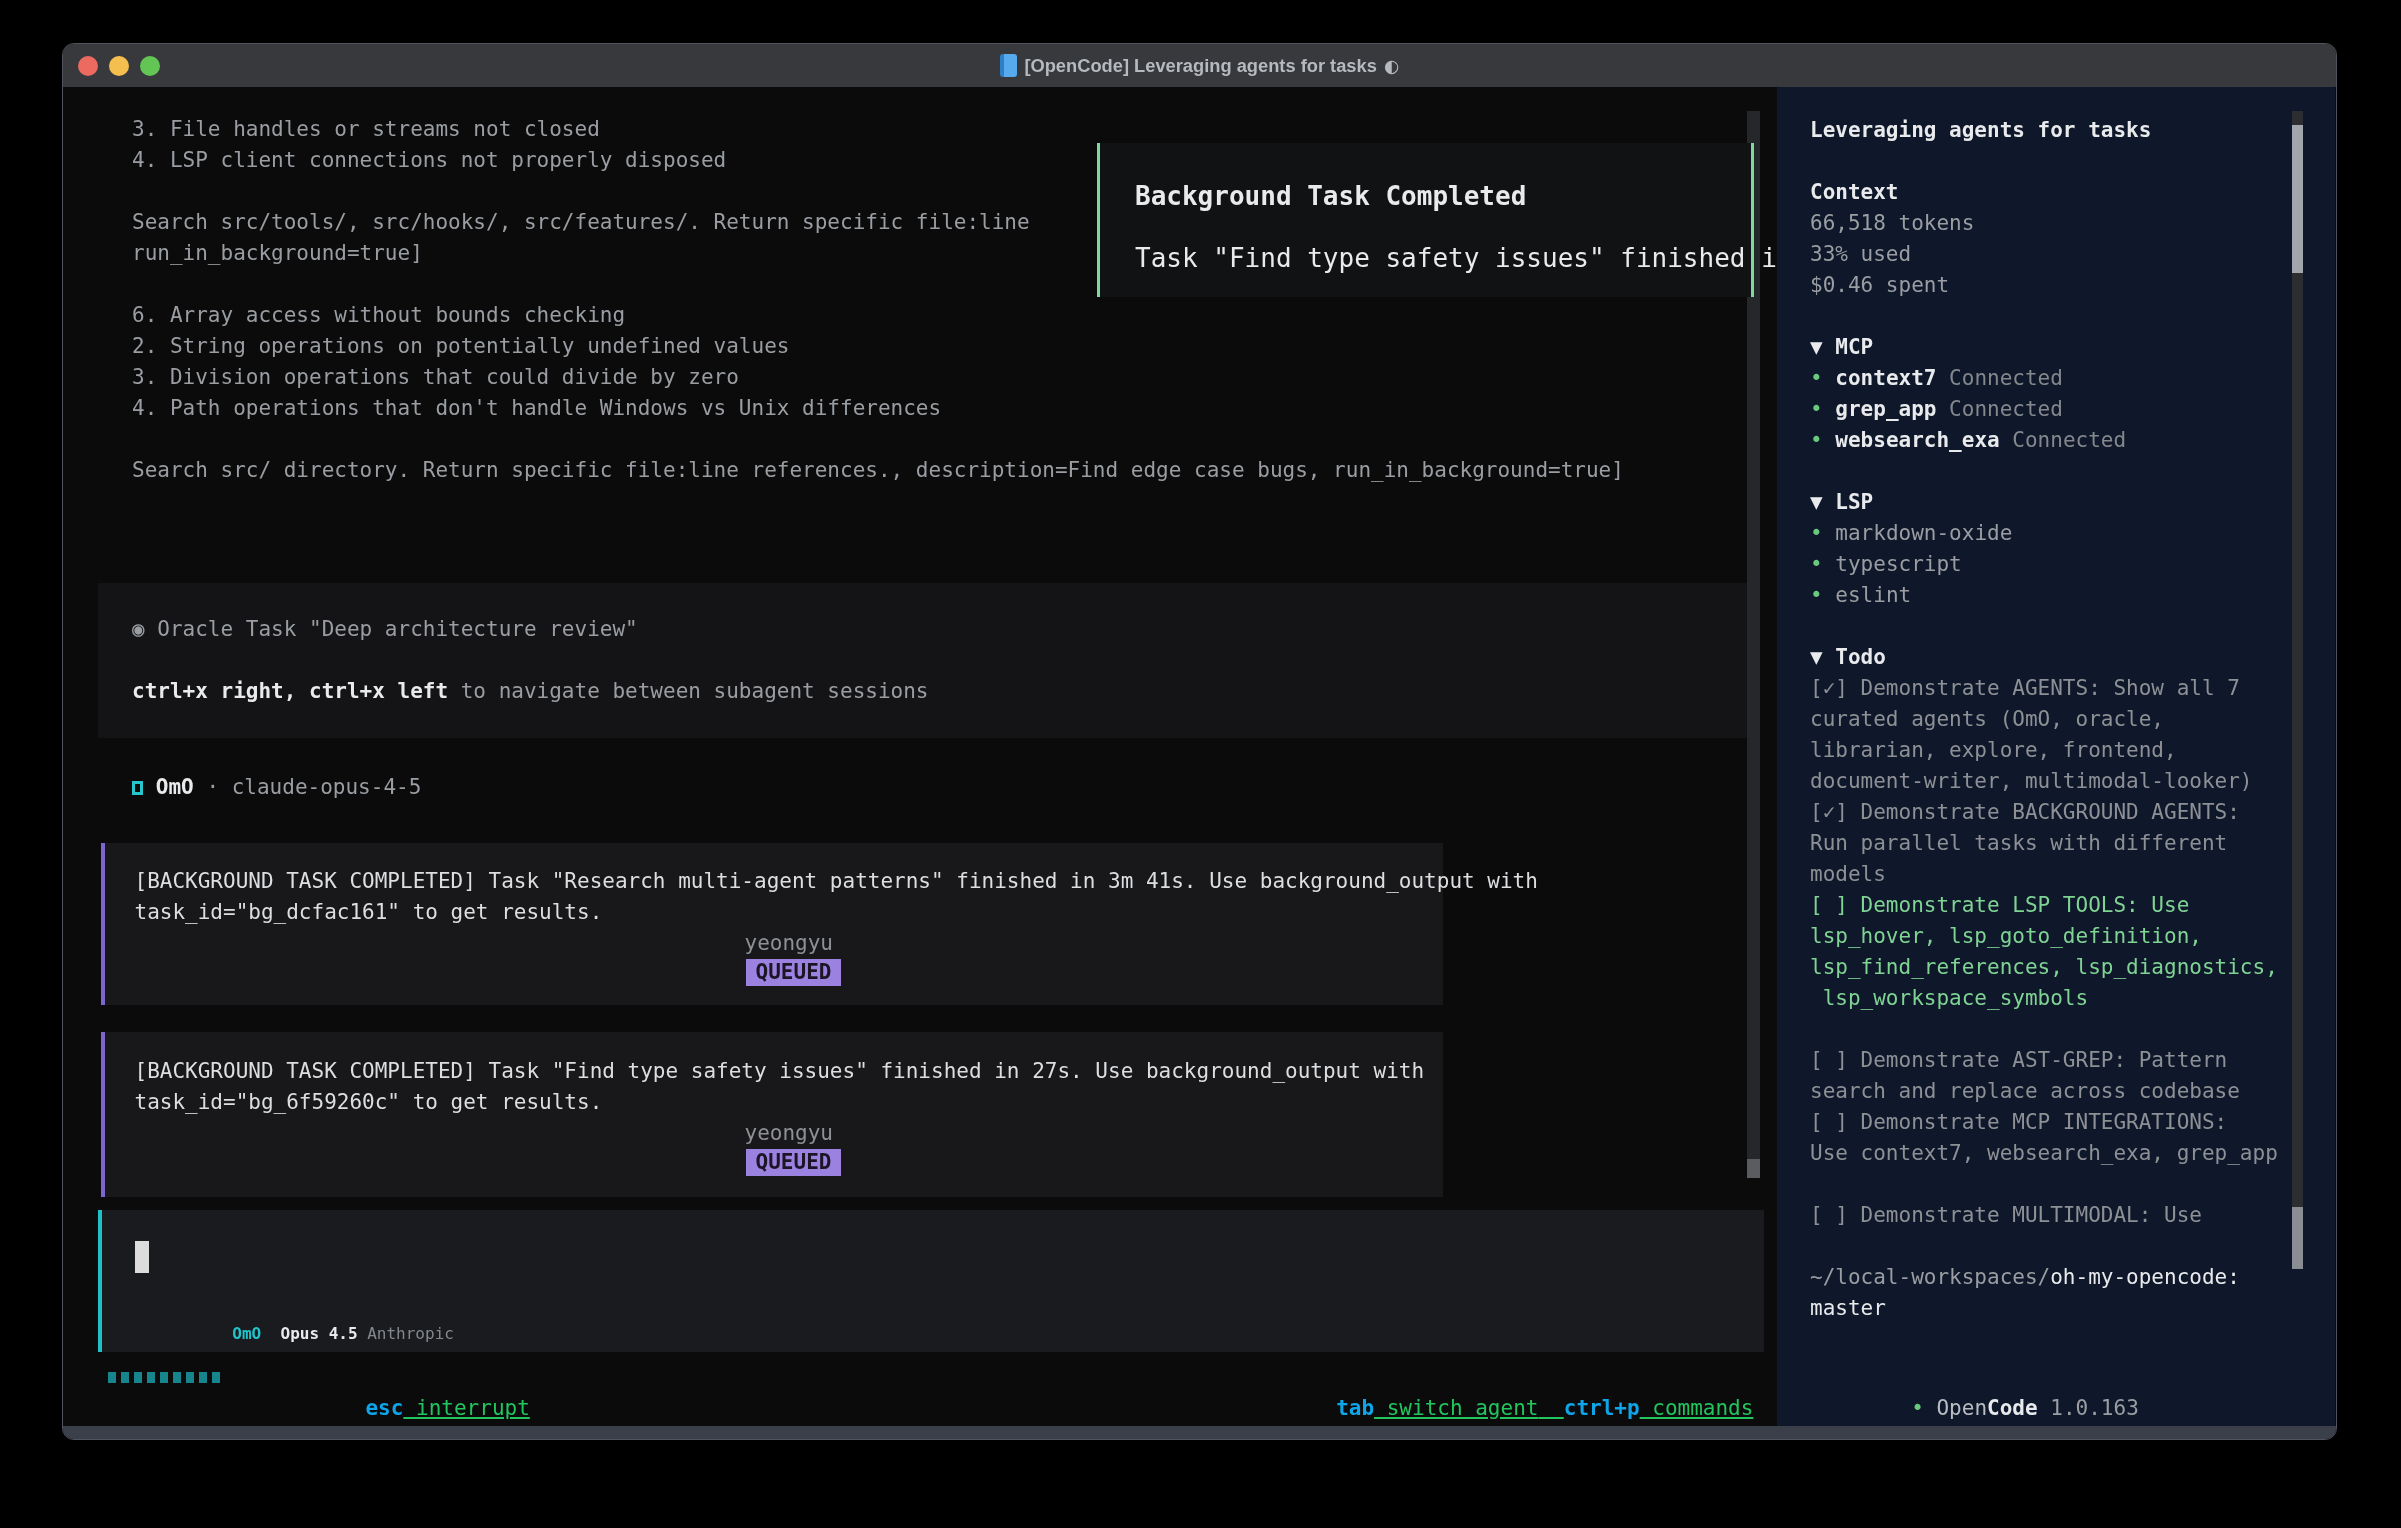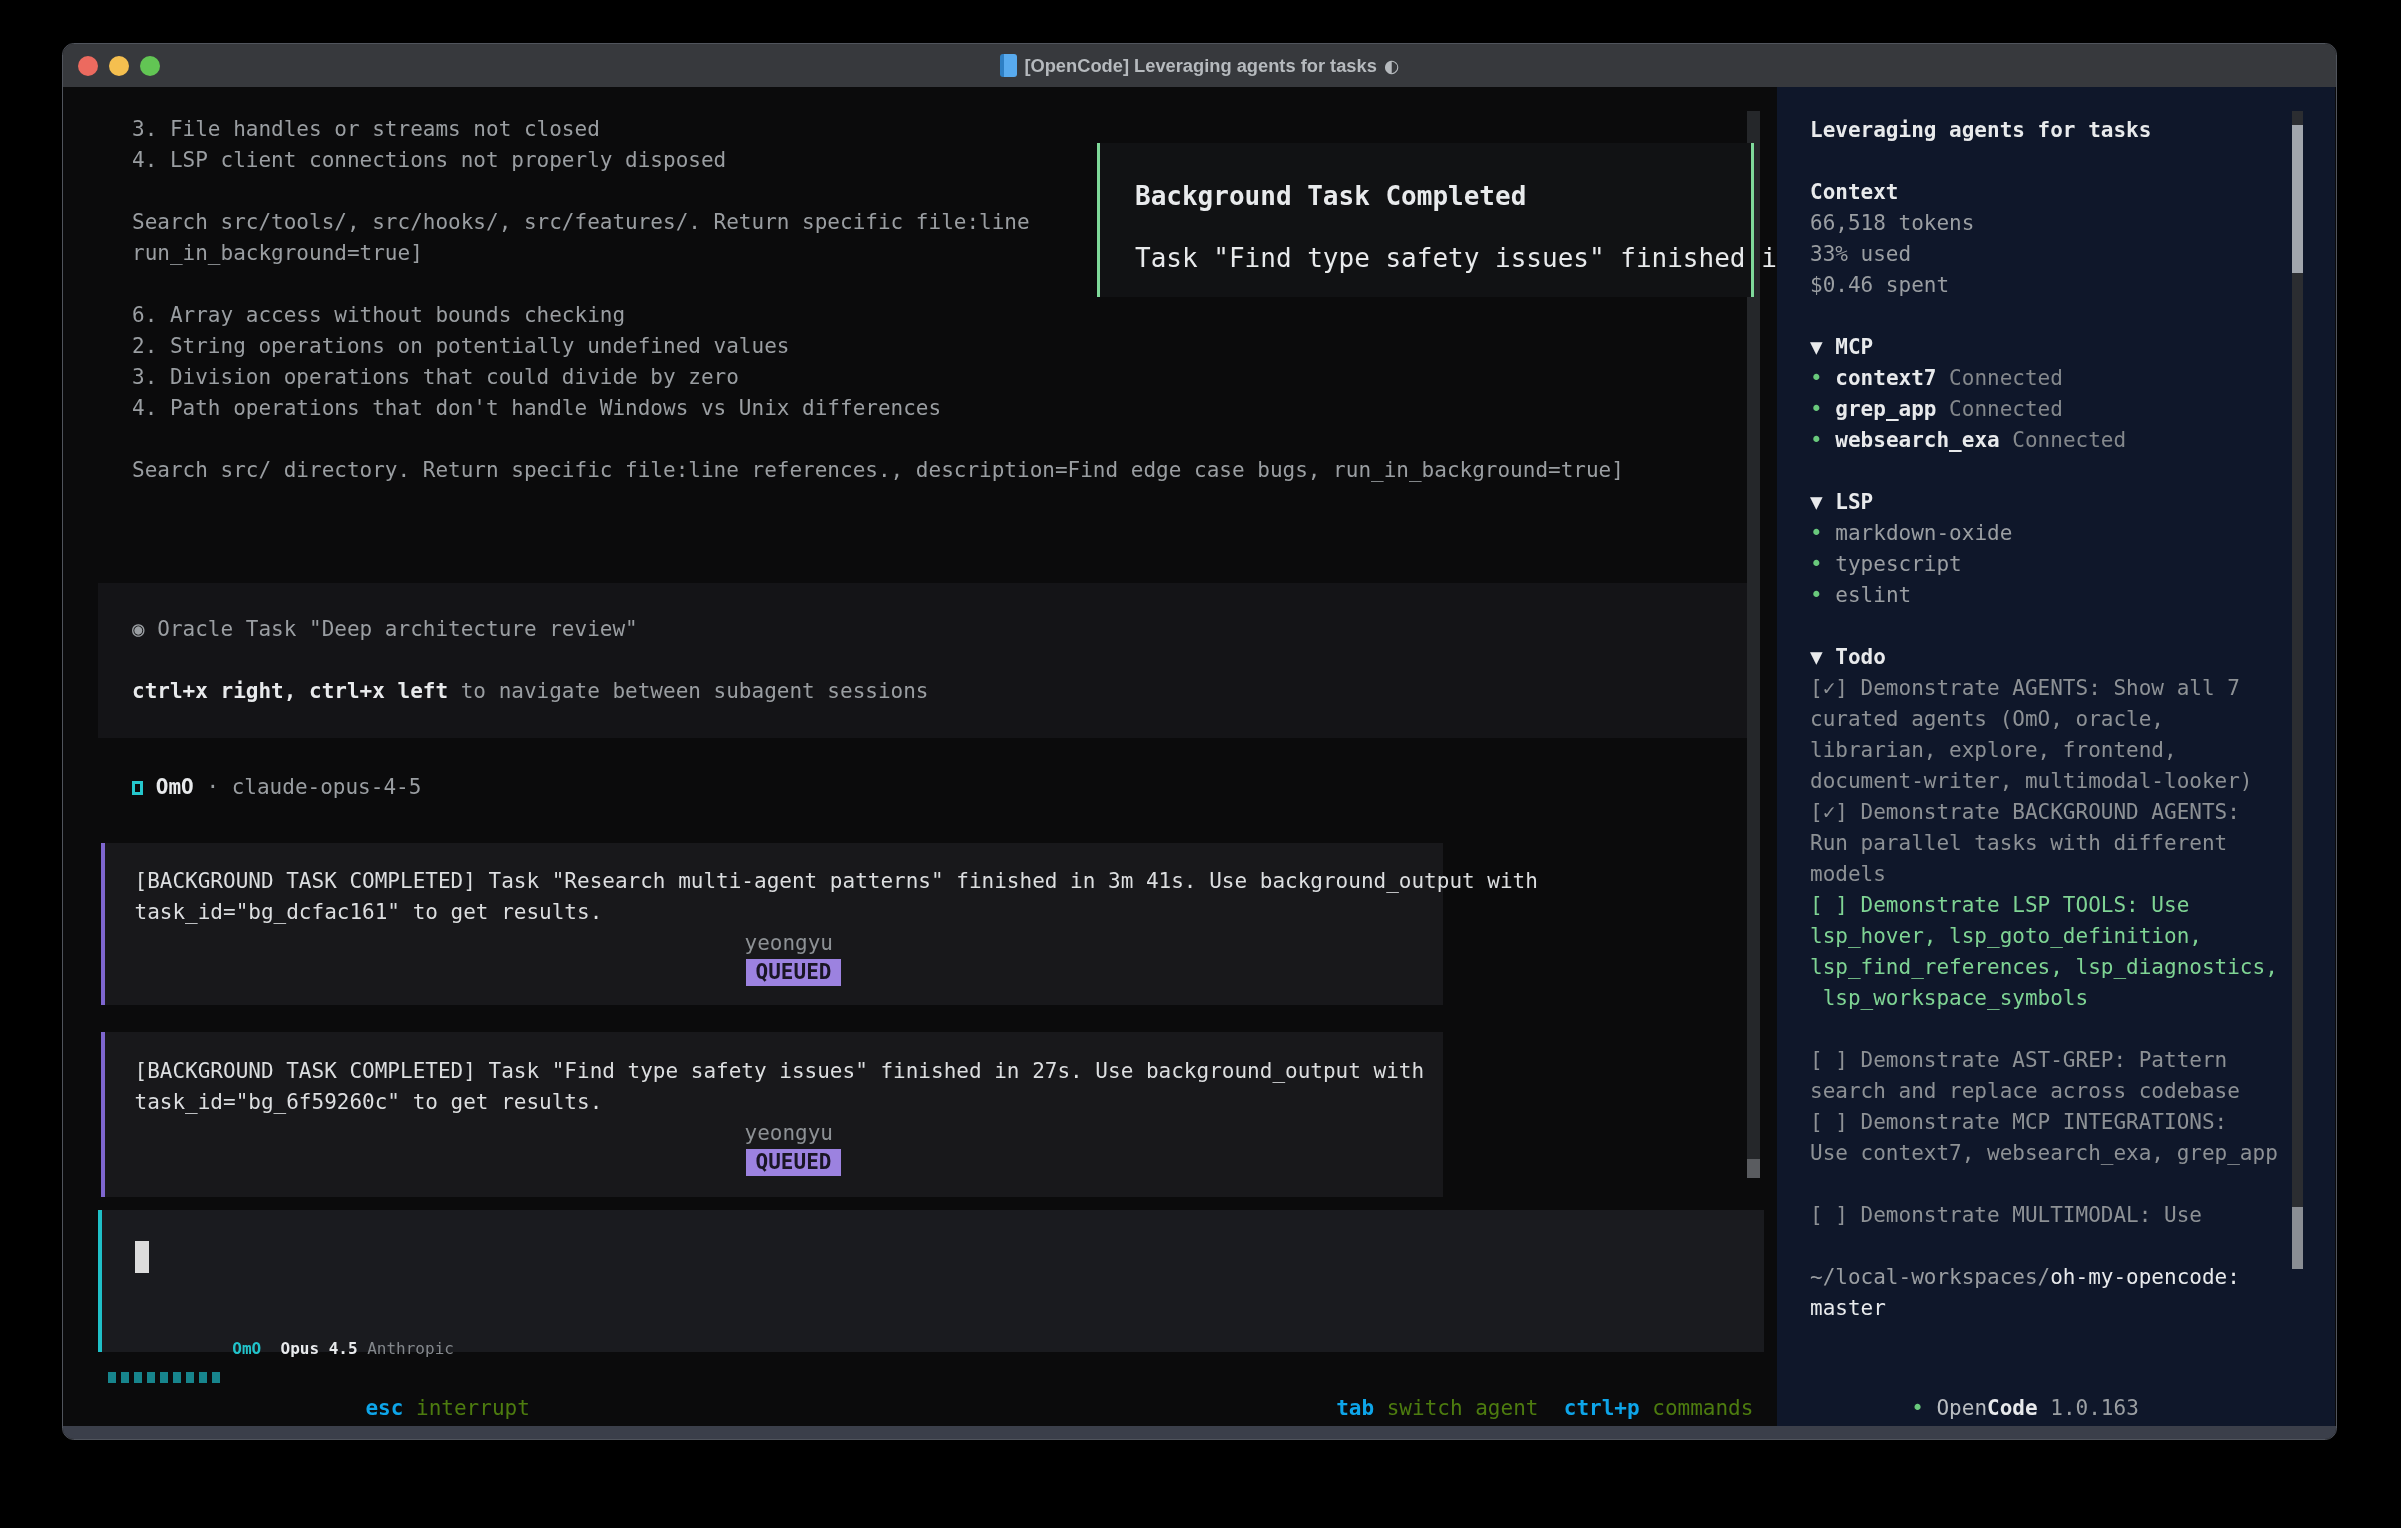--- a/index.html
+++ b/index.html
@@ -59,29 +59,29 @@
   .badge {
     display:inline-block; background:#9c82e0; color:#1a1625; font-weight:bold;
     font-size:21px; line-height:27px; padding:0 10px; margin-left:9.5px;
   }
 
   .inputbox {
     position:absolute; left:35px; top:1123px; width:1666px; height:142px; background:#1a1b1f;
     border-left:4.1px solid #1fc0c8;
   }
   .cursor { position:absolute; left:33px; top:31px; width:14px; height:32px; background:#dcdcdc; }
-  .input-model-row { position:absolute; left:34px; top:92px; height:31px; font-size:16px; line-height:31px; white-space:pre; }
+  .input-model-row { position:absolute; left:34px; top:77px; height:31px; font-size:16px; line-height:31px; white-space:pre; }
   .agent-name-teal { color:#21c3ca; font-weight:bold; }
 
   .statusrow { position:absolute; left:0; top:1275px; width:100%; height:31px; font-size:21px; line-height:31px; }
   .dots { position:absolute; left:45px; top:0; height:31px; display:flex; align-items:center; gap:5.3px; }
   .dot-sq { width:7.7px; height:11.2px; background:#17858d; }
   .esc-group { position:absolute; left:176px; top:0; white-space:pre; }
   .keys-right { position:absolute; right:23.6px; top:0; white-space:pre; text-align:right; }
-  .key { color:#0ea5e9; font-weight:bold; } .keylabel { color:#4d7c0f; }
+  .key { color:#0ea5e9; font-weight:bold; } .keylabel { color:#22c55e;text-decoration:underline; }
 
   .chat-scrollbar { position:absolute; left:1684px; top:23.6px; width:13px; height:1067px; background:#25272a; }
   .chat-scroll-thumb { position:absolute; left:0; bottom:0; width:13px; height:19px; background:#5a5c60; }
 
   .sb-lines { position:absolute; left:33px; top:28px; }
   .sb-bullet { color:#69c97c; }
   .sb-status { color:#84888c; }
   .sb-version { position:absolute; left:33px; top:1275px; height:31px; font-size:21px; line-height:31px; white-space:pre; }
   .ver-dim { color:#b9bdc1; } .ver-num { color:#9a9ea2; }
 

